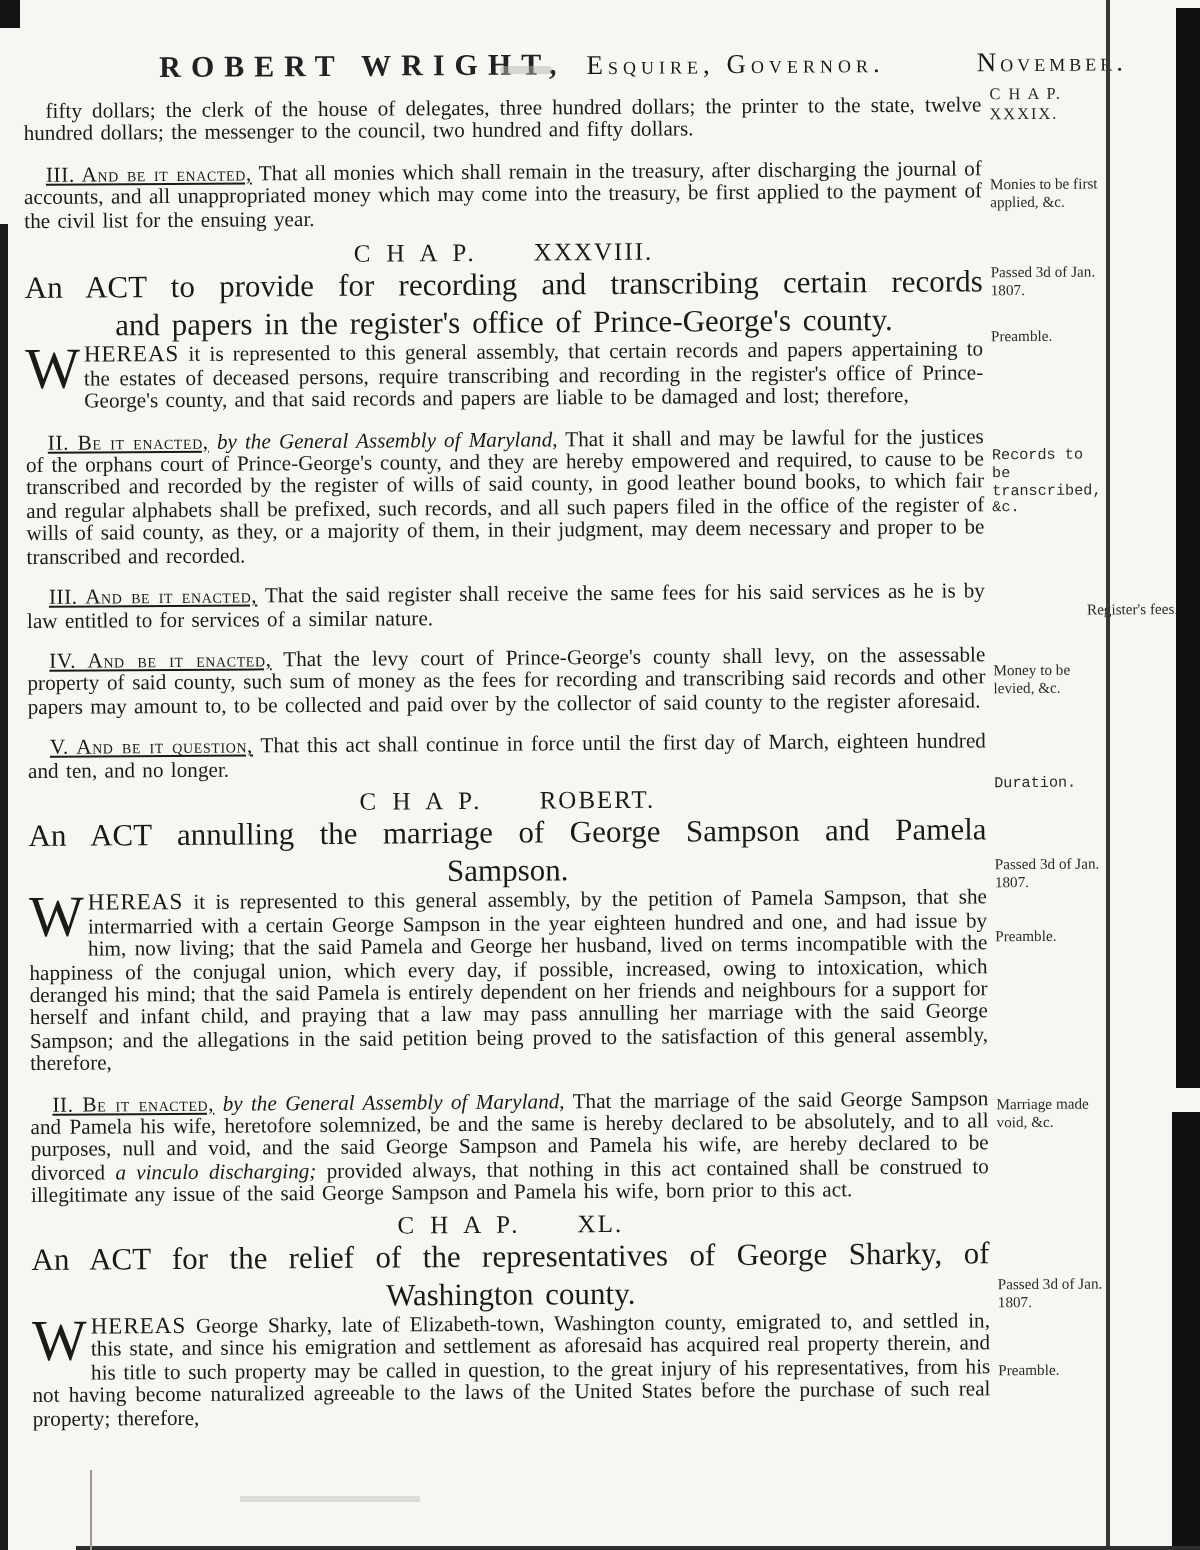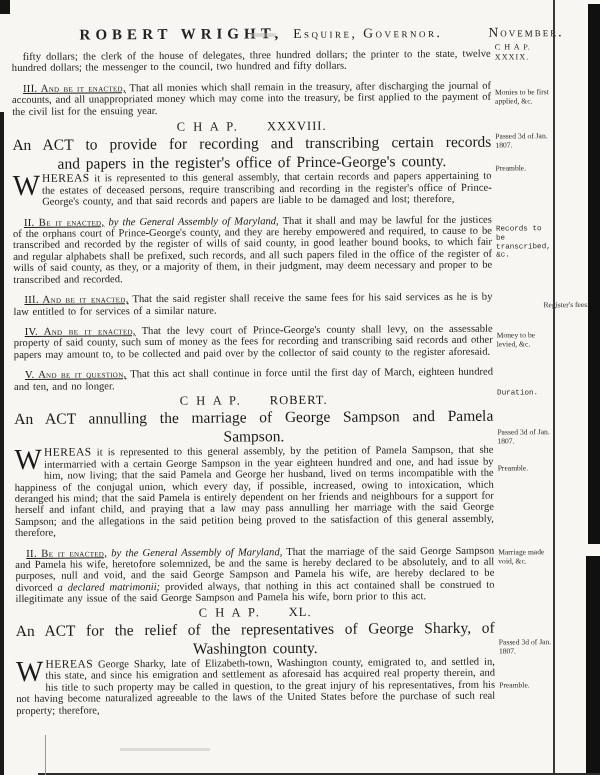--- a/index.html
+++ b/index.html
@@ -146,21 +146,21 @@
 
       <p class="body-para whereas">
         <span class="dropcap">W</span><span class="caps">HEREAS</span>
         <span>it is represented to this general assembly, by the petition of Pamela Sampson, that she intermarried with a certain George Sampson in the year eighteen hundred and one, and had issue by him, now living; that the said Pamela and George her husband, lived on terms incompatible with the happiness of the conjugal union, which every day, if possible, increased, owing to intoxication, which deranged his mind; that the said Pamela is entirely dependent on her friends and neighbours for a support for herself and infant child, and praying that a law may pass annulling her marriage with the said George Sampson; and the allegations in the said petition being proved to the satisfaction of this general assembly, therefore,</span>
       </p>
 
       <p class="body-para mt">
         <span class="sc">II. Be it enacted,</span>
         <span class="it">by the General Assembly of Maryland,</span>
         <span>That the marriage of the said George Sampson and Pamela his wife, heretofore solemnized, be and the same is hereby declared to be absolutely, and to all purposes, null and void, and the said George Sampson and Pamela his wife, are hereby declared to be divorced</span>
-        <span class="it">a declared matrimonii;</span>
+        <span class="it">a vinculo discharging;</span>
         <span>provided always, that nothing in this act contained shall be construed to illegitimate any issue of the said George Sampson and Pamela his wife, born prior to this act.</span>
       </p>
 
       <p class="body-para chap-head" style="margin-top:4px;">
         <span>C H A P.</span><span class="chap-num">XL.</span>
       </p>
 
       <h2 class="act-title">
         <span class="title-l1">An ACT for the relief of the representatives of George Sharky, of</span>
         <span class="title-l2">Washington county.</span>

